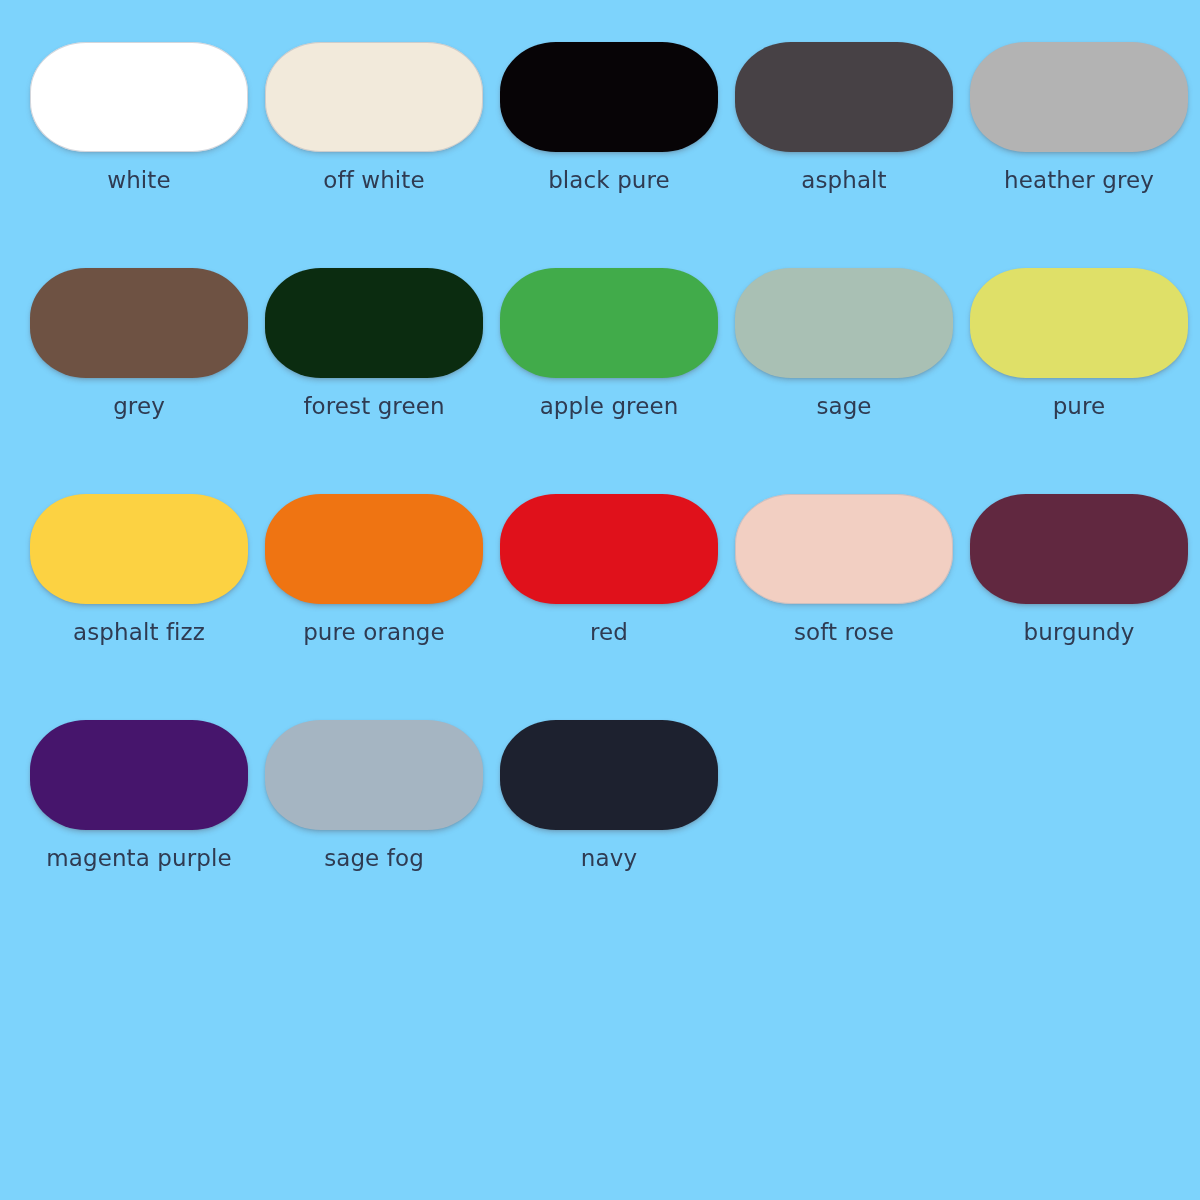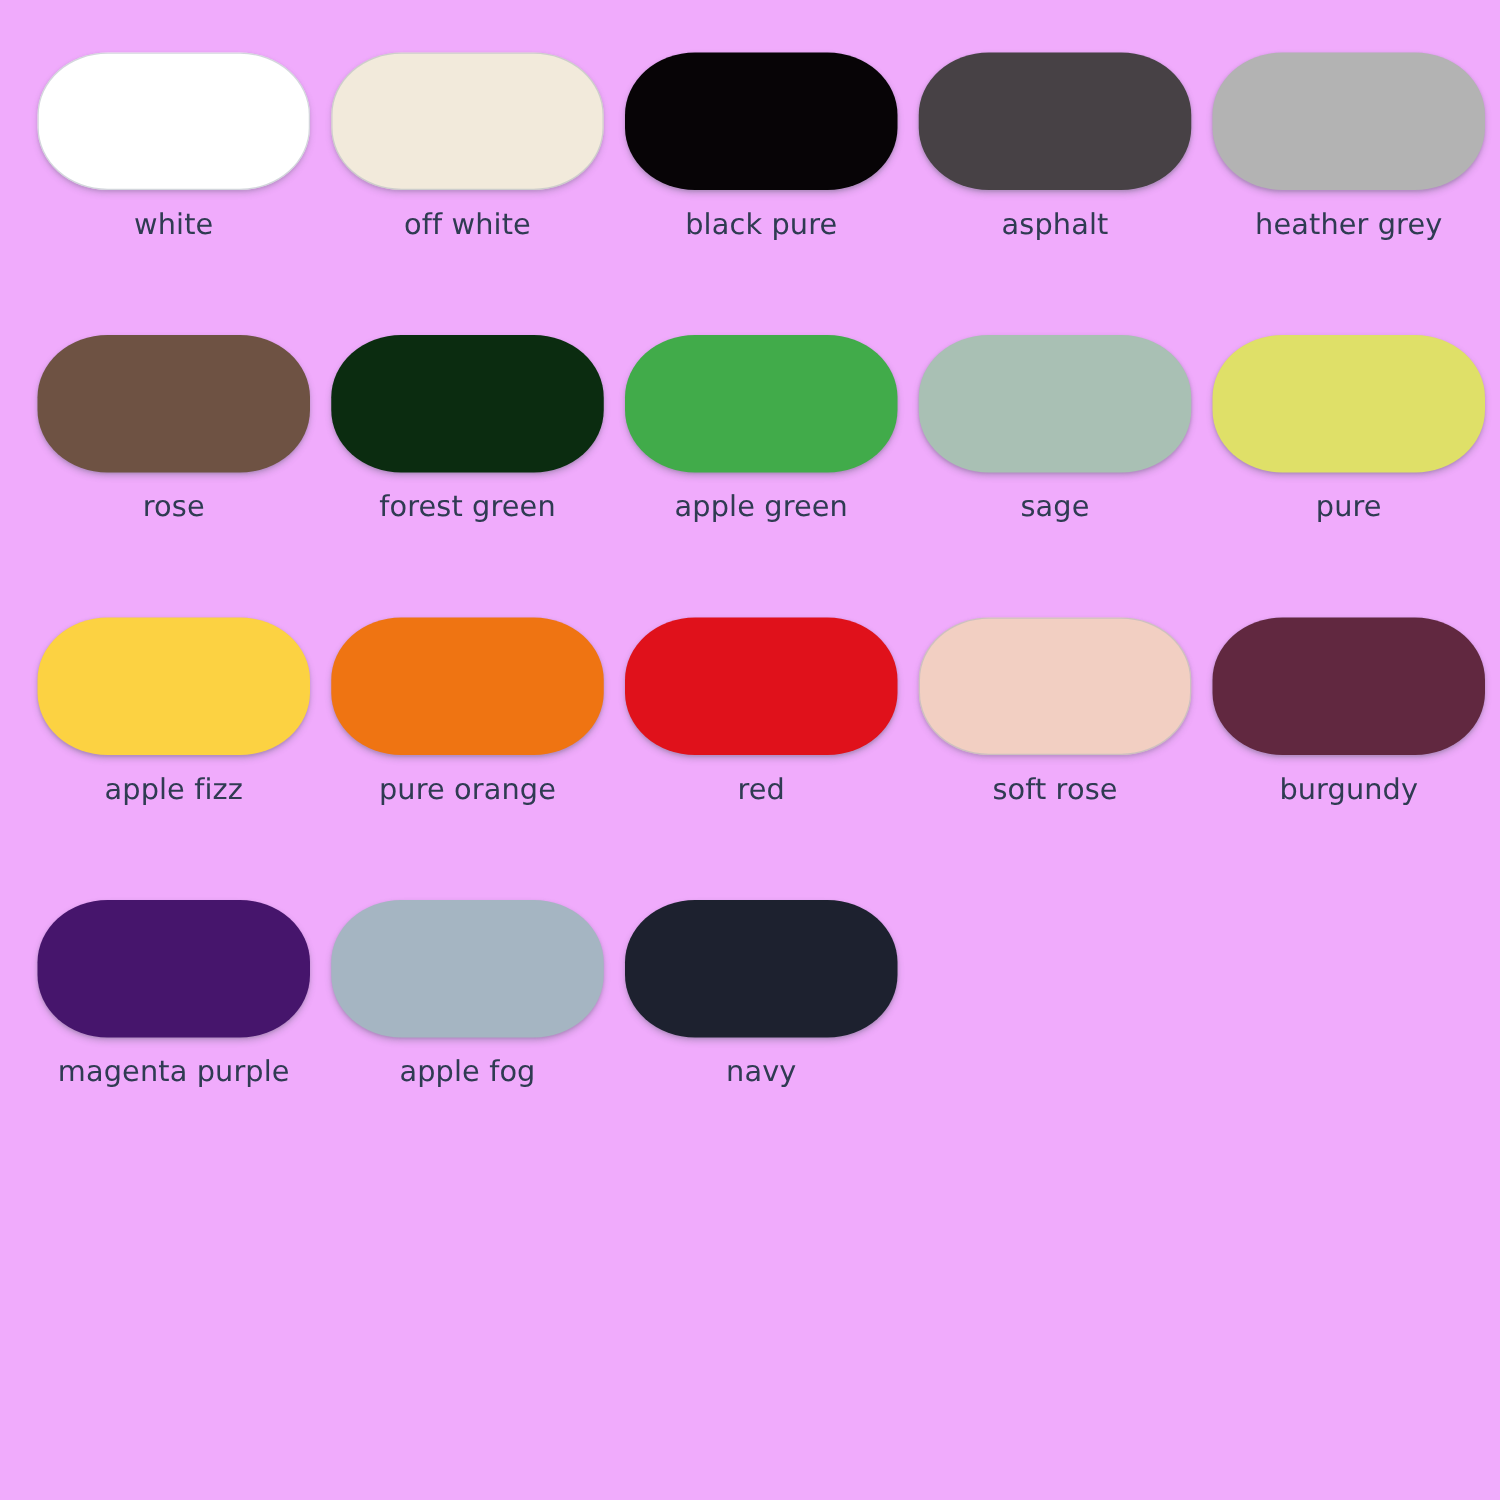--- a/index.html
+++ b/index.html
@@ -14,21 +14,21 @@
   body {
     background: #f5f7fb;
     font-family: "DejaVu Sans", "Liberation Sans", sans-serif;
     -webkit-font-smoothing: antialiased;
   }
 
   #palette-root {
     width: 1200px;
     height: 1200px;
     position: relative;
-    background: #f0abfc;
+    background: #7dd3fc;
     padding: 42px 0 0 0;
   }
 
   .swatch-grid {
     display: grid;
     grid-template-columns: repeat(5, 235px);
     grid-auto-rows: 226px;
     justify-content: start;
     padding-left: 30px;
   }
@@ -88,41 +88,41 @@
       <div class="swatch-cell">
         <div class="swatch-chip" style="background-color: rgb(71, 65, 69);"></div>
         <div class="swatch-label">asphalt</div>
       </div>
       <div class="swatch-cell">
         <div class="swatch-chip" style="background-color: rgb(179, 179, 179);"></div>
         <div class="swatch-label">heather grey</div>
       </div>
       <div class="swatch-cell">
         <div class="swatch-chip" style="background-color: rgb(110, 82, 67);"></div>
-        <div class="swatch-label">rose</div>
+        <div class="swatch-label">grey</div>
       </div>
       <div class="swatch-cell">
         <div class="swatch-chip" style="background-color: rgb(11, 44, 16);"></div>
         <div class="swatch-label">forest green</div>
       </div>
       <div class="swatch-cell">
         <div class="swatch-chip" style="background-color: rgb(65, 171, 74);"></div>
         <div class="swatch-label">apple green</div>
       </div>
       <div class="swatch-cell">
         <div class="swatch-chip" style="background-color: rgb(169, 192, 180);"></div>
         <div class="swatch-label">sage</div>
       </div>
       <div class="swatch-cell">
         <div class="swatch-chip" style="background-color: rgb(223, 224, 104);"></div>
         <div class="swatch-label">pure</div>
       </div>
       <div class="swatch-cell">
         <div class="swatch-chip" style="background-color: rgb(252, 210, 66);"></div>
-        <div class="swatch-label">apple fizz</div>
+        <div class="swatch-label">asphalt fizz</div>
       </div>
       <div class="swatch-cell">
         <div class="swatch-chip" style="background-color: rgb(239, 116, 18);"></div>
         <div class="swatch-label">pure orange</div>
       </div>
       <div class="swatch-cell">
         <div class="swatch-chip" style="background-color: rgb(224, 17, 27);"></div>
         <div class="swatch-label">red</div>
       </div>
       <div class="swatch-cell">
@@ -132,21 +132,21 @@
       <div class="swatch-cell">
         <div class="swatch-chip" style="background-color: rgb(97, 40, 64);"></div>
         <div class="swatch-label">burgundy</div>
       </div>
       <div class="swatch-cell">
         <div class="swatch-chip" style="background-color: rgb(70, 21, 108);"></div>
         <div class="swatch-label">magenta purple</div>
       </div>
       <div class="swatch-cell">
         <div class="swatch-chip" style="background-color: rgb(165, 181, 194);"></div>
-        <div class="swatch-label">apple fog</div>
+        <div class="swatch-label">sage fog</div>
       </div>
       <div class="swatch-cell">
         <div class="swatch-chip" style="background-color: rgb(29, 33, 47);"></div>
         <div class="swatch-label">navy</div>
       </div>
     </div>
 
 </div>
 
 </body></html>

